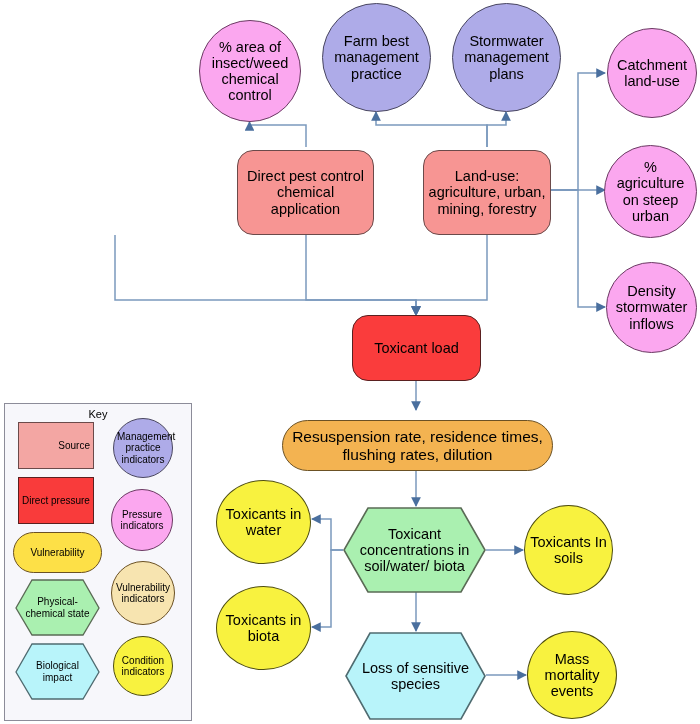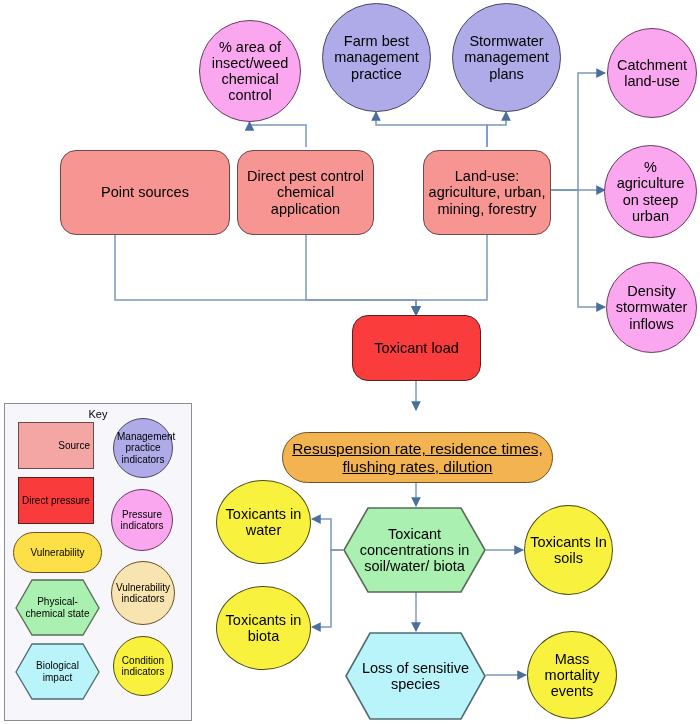--- a/index.html
+++ b/index.html
@@ -158,37 +158,34 @@
   </div>
 
   <div class="node circle c-press" style="left:604px;top:145px;width:93px;height:93px;">
     <span>% agriculture on steep urban</span>
   </div>
 
   <div class="node circle c-press" style="left:606px;top:262px;width:91px;height:91px;">
     <span>Density stormwater inflows</span>
   </div>
 
-  <div class="node box-source" style="left:60px;top:150px;width:170px;height:85px;">
-    <span>Point sources</span>
-  </div>
 
   <div class="node box-source" style="left:237px;top:150px;width:137px;height:85px;">
     <span>Direct pest control chemical application</span>
   </div>
 
   <div class="node box-source" style="left:423px;top:150px;width:128px;height:85px;">
     <span>Land-use: agriculture, urban, mining, forestry</span>
   </div>
 
   <div class="node box-pressure" style="left:352px;top:315px;width:129px;height:66px;">
     <span>Toxicant load</span>
   </div>
 
-  <div class="node capsule" style="left:282px;top:432px;width:271px;height:51px;text-decoration:underline;">
+  <div class="node capsule" style="left:282px;top:420px;width:271px;height:51px;">
     <span>Resuspension rate, residence times, flushing rates, dilution</span>
   </div>
 
   <div class="node circle c-cond" style="left:216px;top:480px;width:95px;height:84px;">
     <span>Toxicants in water</span>
   </div>
 
   <div class="node circle c-cond" style="left:216px;top:586px;width:95px;height:84px;">
     <span>Toxicants in biota</span>
   </div>

